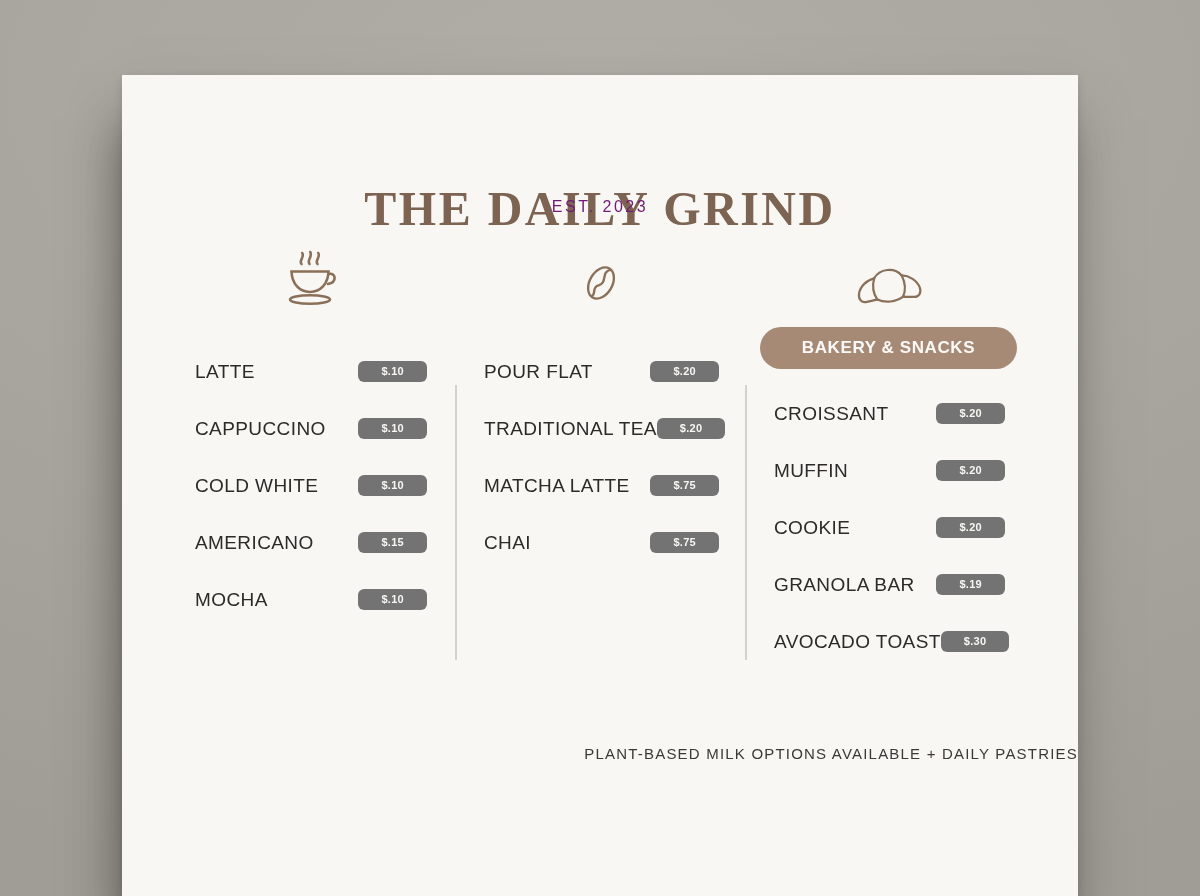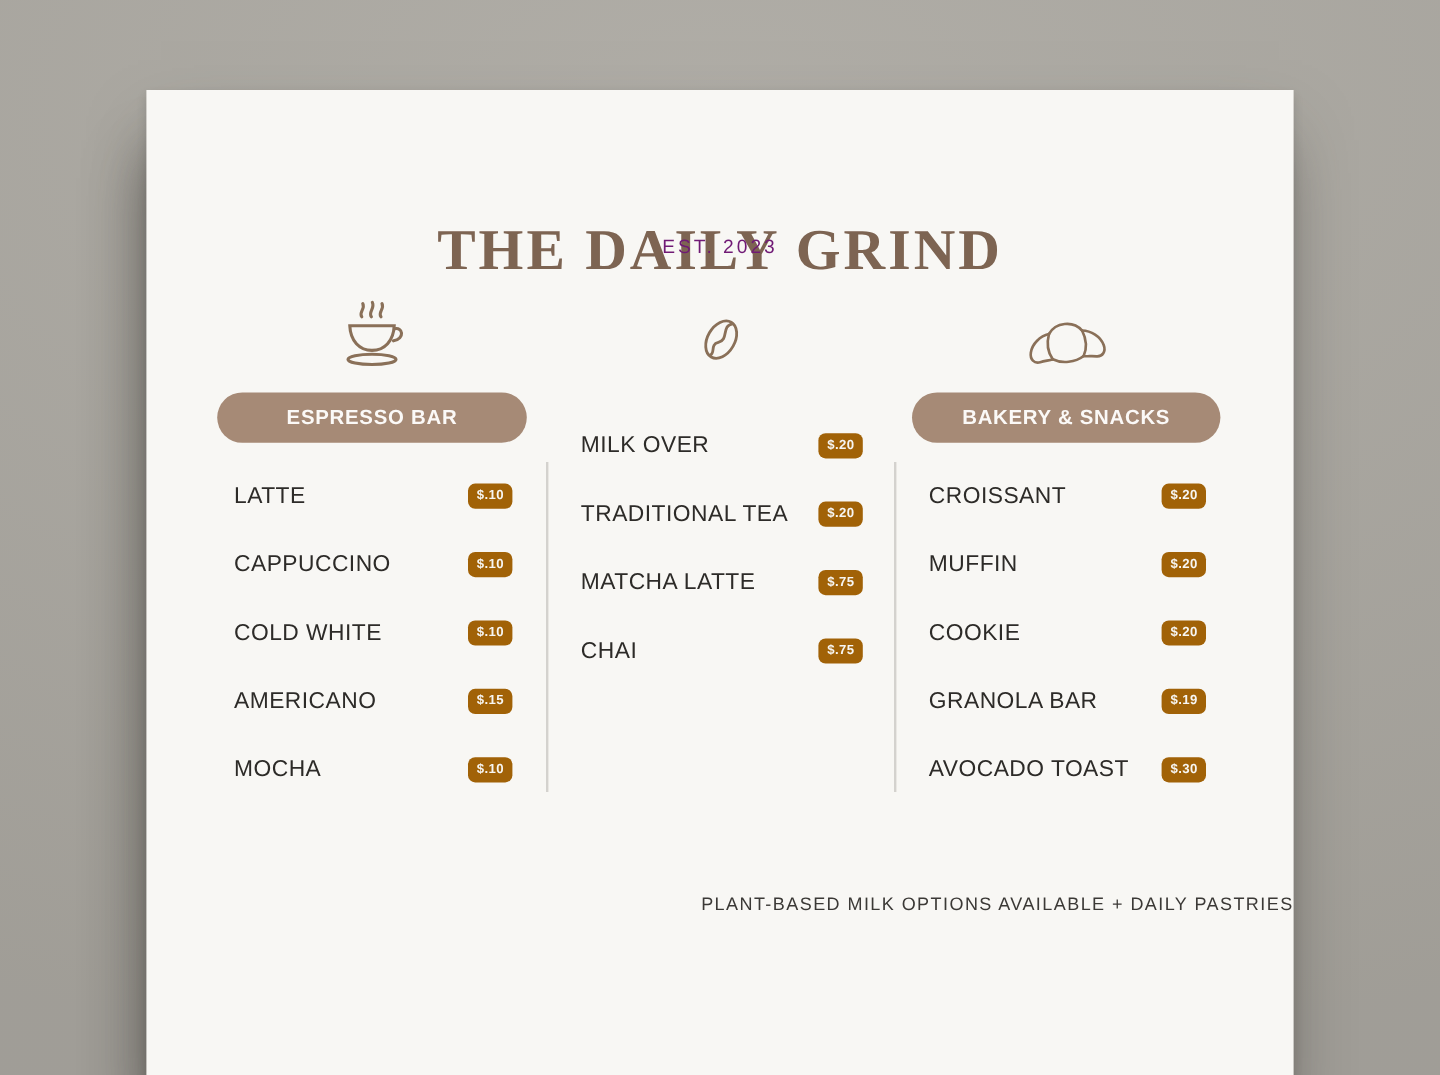--- a/index.html
+++ b/index.html
@@ -50,23 +50,23 @@
   }
   ul.items{list-style:none;margin:16px 0 0 0;padding:0;}
   ul.items li{
     height:57px;display:flex;align-items:center;justify-content:space-between;
     padding:0 12px 0 14px;
   }
   .item-name{
     font-size:19px;color:#2d2b28;letter-spacing:0.4px;white-space:nowrap;
   }
   .price-badge{
-    background:#a16207;color:#f7f6f3;border-radius:6px;
+    background:#737373;color:#f7f6f3;border-radius:6px;
     font-size:11px;font-weight:700;letter-spacing:0.3px;
-    padding:4px 7px;line-height:13px;flex:0 0 auto;
+    padding:4px 23px;line-height:13px;flex:0 0 auto;
   }
   .divider{
     position:absolute;top:310px;height:275px;width:1.5px;background:#d4d2ce;
   }
   .divider-1{left:333px;}
   .divider-2{left:623px;}
   .footer-note{
     position:absolute;top:670px;left:0;width:100%;text-align:right;
     font-size:15px;letter-spacing:1.2px;color:#3b3936;white-space:nowrap;
   }
@@ -85,23 +85,20 @@
   <div class="col col-1">
     <div class="icon-wrap">
       <svg width="64" height="68" viewBox="0 0 64 68" fill="none" stroke="#8a7058" stroke-width="2.6" stroke-linecap="round">
         <path d="M23.5 18 c-3 -3.5 3.2 -6.5 0.8 -11"></path>
         <path d="M31.5 18 c-3 -3.8 3.2 -7 0.8 -12"></path>
         <path d="M39.5 18 c-3 -3.5 3.2 -6.5 0.8 -11"></path>
         <path d="M13.5 25.5 h37 c-0.5 12.5 -8 20.5 -18.5 20.5 c-10.5 0 -18 -8 -18.5 -20.5 Z"></path>
         <path d="M50.8 28 c6.8 -1.8 9 8 -0.9 10"></path>
         <ellipse cx="32" cy="53.5" rx="20" ry="4.3"></ellipse>
       </svg>
-    </div>
-    <div class="pill">
-      <span>ESPRESSO BAR</span>
     </div>
     <ul class="items">
       <li>
         <span class="item-name">LATTE</span>
         <span class="price-badge">$.10</span>
       </li>
       <li>
         <span class="item-name">CAPPUCCINO</span>
         <span class="price-badge">$.10</span>
       </li>
@@ -126,21 +123,21 @@
     <div class="icon-wrap">
       <svg width="58" height="62" viewBox="0 0 64 64" fill="none" stroke="#8a7058" stroke-width="2.6" stroke-linecap="round">
         <g transform="rotate(30 32 32)">
           <ellipse cx="32" cy="32" rx="12.5" ry="18.5"></ellipse>
           <path d="M33.8 14.2 C25.5 21 38.5 28.5 31 35.5 C25 41 34 45.5 30.3 49.6"></path>
         </g>
       </svg>
     </div>
     <ul class="items">
       <li>
-        <span class="item-name">MILK OVER</span>
+        <span class="item-name">POUR FLAT</span>
         <span class="price-badge">$.20</span>
       </li>
       <li>
         <span class="item-name">TRADITIONAL TEA</span>
         <span class="price-badge">$.20</span>
       </li>
       <li>
         <span class="item-name">MATCHA LATTE</span>
         <span class="price-badge">$.75</span>
       </li>

